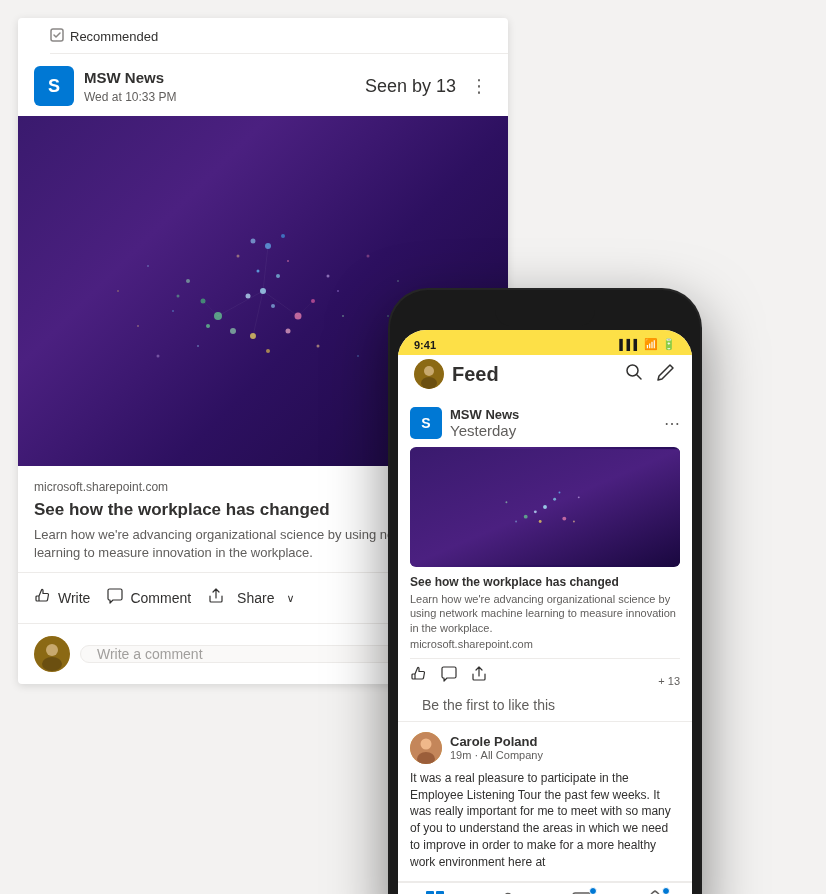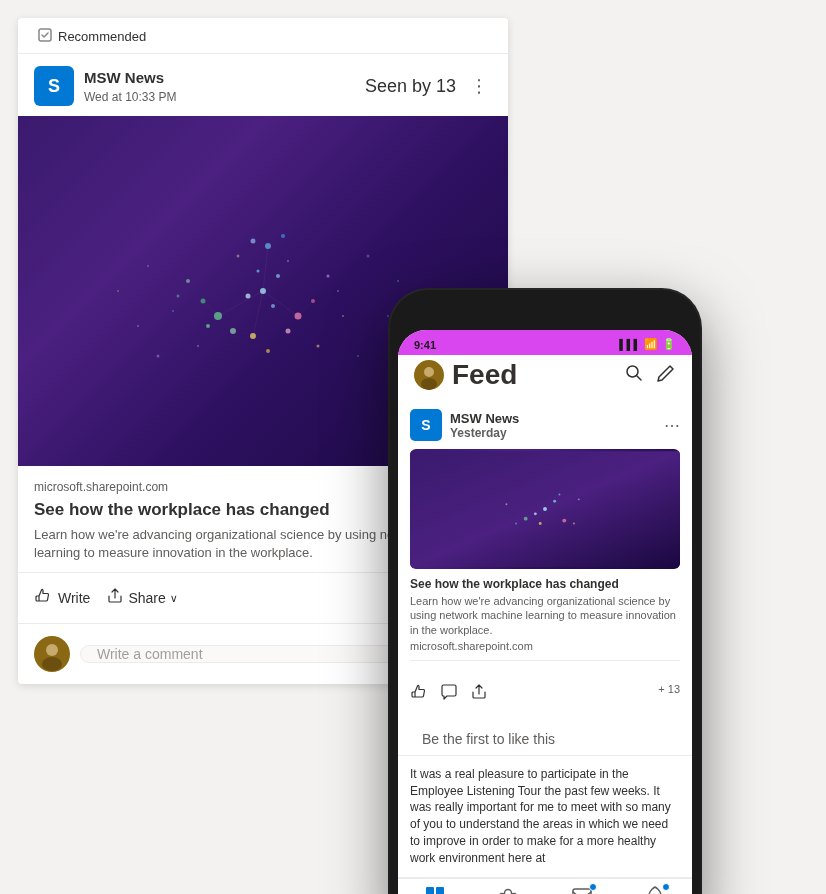--- a/index.html
+++ b/index.html
@@ -20,23 +20,24 @@
       width: 490px;
       background: #fff;
       border-radius: 4px;
       box-shadow: 0 2px 8px rgba(0,0,0,0.12);
       z-index: 1;
     }
 
     .recommended-bar {
       display: flex;
       align-items: center;
-      padding: 10px 20px 8px;
+      padding: 10px 0 8px;
       gap: 6px;
       border-bottom: 1px solid #edebe9;
+      margin-left: 32px;
     }
 
     .recommended-icon {
       color: #8a8886;
       font-size: 13px;
     }
 
     .recommended-label {
       font-size: 13px;
       color: #323130;
@@ -162,21 +163,21 @@
       padding: 8px 16px 8px 0;
       border-radius: 2px;
     }
 
     .action-icon {
       font-size: 16px;
     }
 
     .share-btn {
       display: flex;
-      gap: 4px;
+      gap: 12px;
     }
 
     .comment-area {
       display: flex;
       align-items: center;
       padding: 12px 16px;
       gap: 10px;
     }
 
     .user-avatar {
@@ -237,39 +238,39 @@
     }
 
     .phone-status-bar {
       display: flex;
       justify-content: space-between;
       align-items: center;
       padding: 8px 16px 4px;
       font-size: 11px;
       font-weight: 600;
       color: #1a1a1a;
-      background: #d946ef;
+      background: #fde047;
     }
 
     .status-right {
       display: flex;
       gap: 4px;
       align-items: center;
     }
 
     .phone-header {
       display: flex;
       align-items: center;
       justify-content: space-between;
       padding: 4px 16px 10px;
       background: #fff;
     }
 
     .feed-title {
-      font-size: 28px;
+      font-size: 20px;
       font-weight: 700;
       color: #323130;
       display: flex;
       align-items: center;
       gap: 8px;
     }
 
     .feed-user-avatar {
       width: 30px;
       height: 30px;
@@ -326,23 +327,22 @@
       flex: 1;
     }
 
     .phone-post-name {
       font-size: 13px;
       font-weight: 600;
       color: #323130;
     }
 
     .phone-post-time {
-      font-size: 12px;
-      color: #605e5c;
-      font-weight: bold;
+      font-size: 15px;
+      color: #605e5c;
     }
 
     .phone-more {
       color: #605e5c;
       font-size: 16px;
     }
 
     .phone-post-img {
       width: 100%;
       height: 120px;
@@ -368,22 +368,22 @@
     }
 
     .phone-post-domain {
       font-size: 11px;
       color: #605e5c;
       margin-bottom: 8px;
     }
 
     .phone-post-actions {
       display: flex;
-      align-items: flex-start;
-      padding: 22px 0;
+      align-items: flex-end;
+      padding: 6px 0;
       border-top: 1px solid #edebe9;
       gap: 12px;
     }
 
     .phone-action-icon {
       font-size: 16px;
       color: #323130;
       cursor: pointer;
     }
 
@@ -572,20 +572,28 @@
   </div>
 
   <div class="post-actions">
     <button class="action-btn">
       <span class="action-icon">
         <svg width="18" height="18" viewBox="0 0 18 18" fill="none">
           <path d="M5 9L7.5 3C8 2 9 2.5 9 3.5V6.5H13.5C14 6.5 14.5 7 14.5 7.5L13.5 13C13.3 13.6 12.8 14 12.2 14H5M5 9H3C2.4 9 2 9.4 2 10V13C2 13.6 2.4 14 3 14H5M5 9V14" stroke="#323130" stroke-width="1.2" stroke-linecap="round" stroke-linejoin="round"></path>
         </svg>
       </span>
       <span>Write</span>
+    </button>
+    <button class="action-btn">
+      <span class="action-icon">
+        <svg width="18" height="18" viewBox="0 0 18 18" fill="none">
+          <path d="M2 3.5C2 2.7 2.7 2 3.5 2H14.5C15.3 2 16 2.7 16 3.5V11.5C16 12.3 15.3 13 14.5 13H7L4 16V13H3.5C2.7 13 2 12.3 2 11.5V3.5Z" stroke="#323130" stroke-width="1.2" stroke-linecap="round" stroke-linejoin="round"></path>
+        </svg>
+      </span>
+      <span>Comment</span>
     </button>
     <button class="action-btn share-btn">
       <span class="action-icon">
         <svg width="18" height="18" viewBox="0 0 18 18" fill="none">
           <path d="M3 9V14C3 14.6 3.4 15 4 15H14C14.6 15 15 14.6 15 14V9" stroke="#323130" stroke-width="1.2" stroke-linecap="round"></path>
           <path d="M9 2V11M9 2L6 5M9 2L12 5" stroke="#323130" stroke-width="1.2" stroke-linecap="round" stroke-linejoin="round"></path>
         </svg>
       </span>
       <span>Share</span>
       <span style="font-size:11px;">∨</span>
@@ -704,20 +712,33 @@
               <path d="M3 9V14C3 14.6 3.4 15 4 15H14C14.6 15 15 14.6 15 14V9" stroke="#323130" stroke-width="1.2" stroke-linecap="round"></path>
               <path d="M9 2V11M9 2L6 5M9 2L12 5" stroke="#323130" stroke-width="1.2" stroke-linecap="round" stroke-linejoin="round"></path>
             </svg>
           </span>
           <span class="phone-seen-count">+ 13</span>
         </div>
         <div class="phone-like-text">Be the first to like this</div>
       </div>
 
       <div class="phone-post2">
+        <div class="phone-post2-header">
+          <div class="phone-user2-avatar">
+            <svg width="32" height="32" viewBox="0 0 32 32">
+              <circle cx="16" cy="16" r="16" fill="#c4865a"></circle>
+              <circle cx="16" cy="12" r="5.5" fill="#f0b88a"></circle>
+              <ellipse cx="16" cy="27" rx="9" ry="7" fill="#9b5e3a"></ellipse>
+            </svg>
+          </div>
+          <div>
+            <div class="phone-post2-name">Carole Poland</div>
+            <div class="phone-post2-time">19m · All Company</div>
+          </div>
+        </div>
         <div class="phone-post2-body">It was a real pleasure to participate in the Employee Listening Tour the past few weeks. It was really important for me to meet with so many of you to understand the areas in which we need to improve in order to make for a more healthy work environment here at</div>
       </div>
 
       <div class="phone-bottom-nav">
         <div class="nav-item active">
           <span class="nav-icon">
             <svg width="22" height="22" viewBox="0 0 22 22" fill="none">
               <rect x="2" y="2" width="8" height="8" rx="1" fill="#0078d4"></rect>
               <rect x="12" y="2" width="8" height="8" rx="1" fill="#0078d4"></rect>
               <rect x="2" y="12" width="8" height="8" rx="1" fill="#0078d4"></rect>

